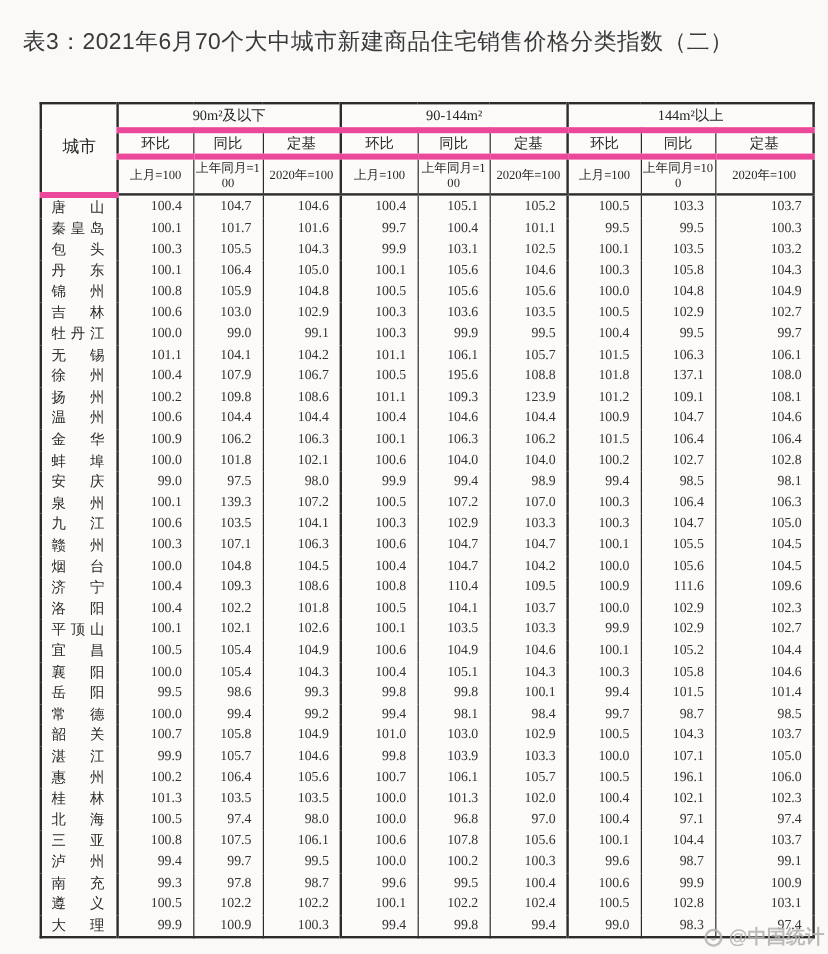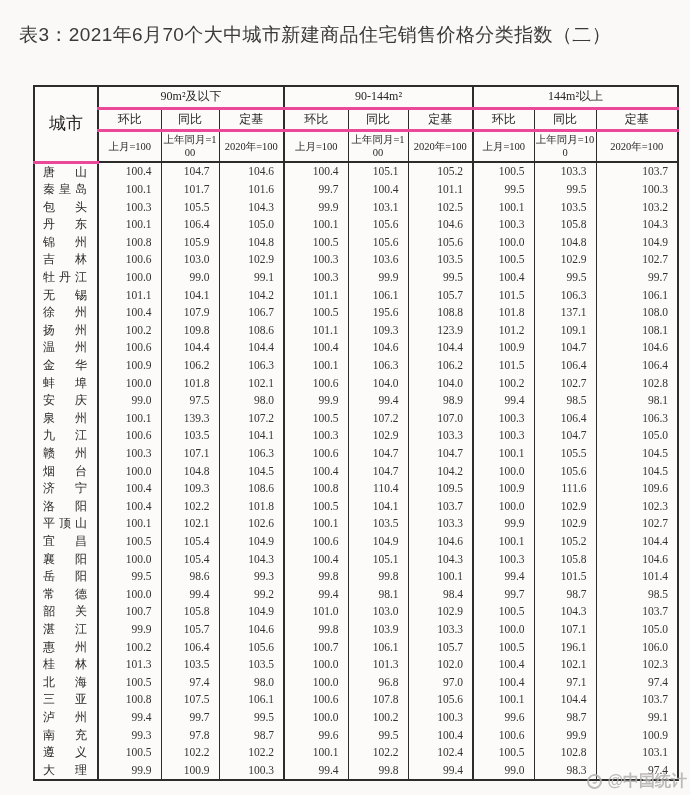--- a/index.html
+++ b/index.html
@@ -36,37 +36,37 @@
   }
   table.idx { border: 2px solid #2c2c2c; }
   th, td {
     border-left: 1px solid #2c2c2c;
     font-weight: normal;
     overflow: hidden;
   }
   .thick-l { border-left-width: 2px; }
 
   thead th {
-    border-bottom: 3px solid #ec4899;
+    border-bottom: 5px solid #ec4899;
     font-size: 12px;
     color: #262626;
     text-align: center;
     vertical-align: middle;
   }
   thead tr.group-row th { height: 22px; }
   thead tr.metric-row th { height: 22px; }
   thead tr.base-row th {
     height: 32px;
     font-size: 10.5px;
     line-height: 1.25;
     padding: 0 1px;
     word-break: break-all;
   }
   thead tr.base-row th { border-bottom: 2px solid #2c2c2c; }
-  th.city-h { font-size: 17px; }
+  th.city-h { font-size: 14px; }
 
   tbody td {
     height: 17.6px;
     font-size: 11.5px;
     color: #333;
     border-top: none;
     border-bottom: none;
     line-height: 17.6px;
   }
   tbody td.num {

